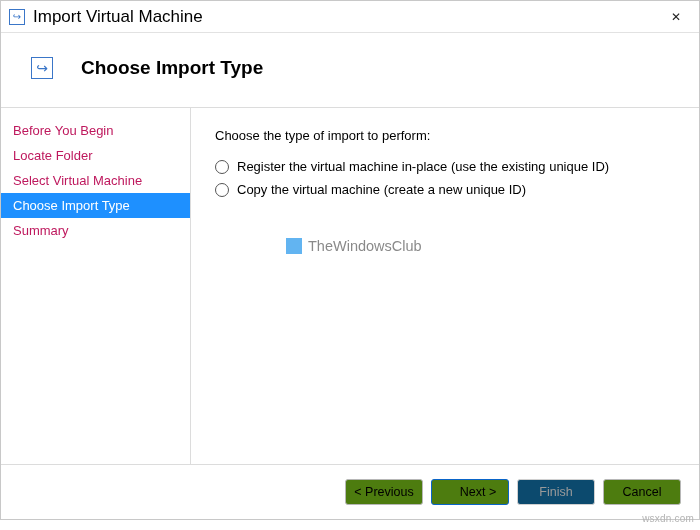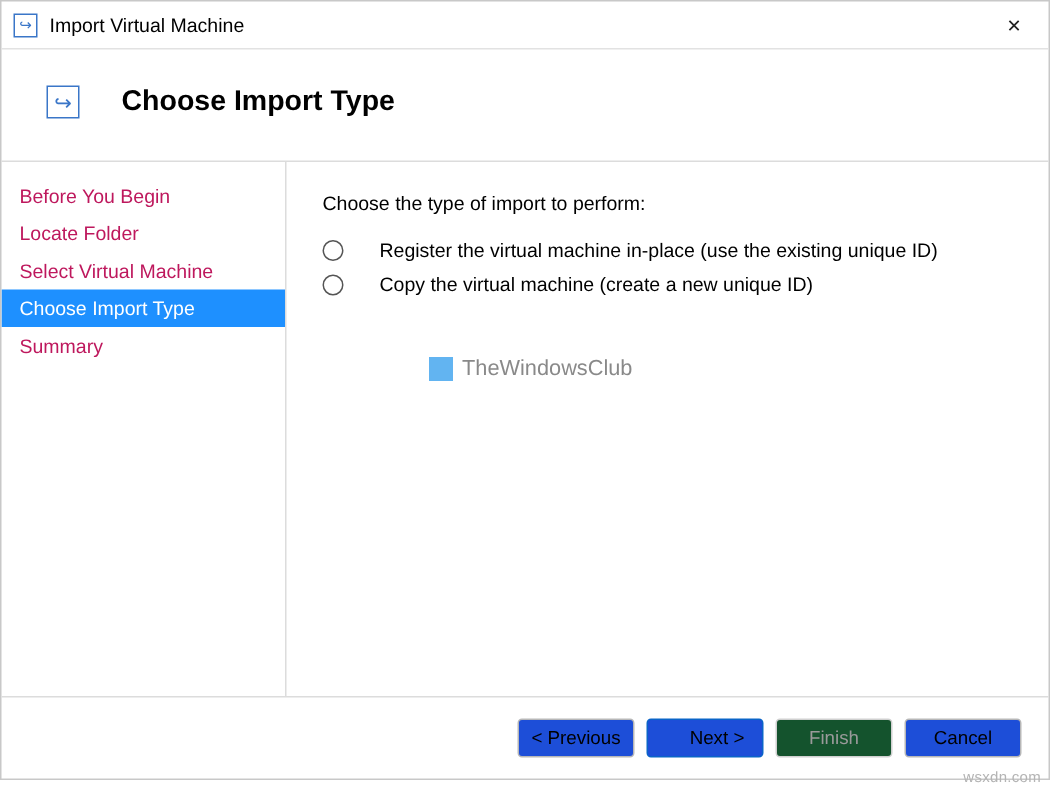--- a/index.html
+++ b/index.html
@@ -19,21 +19,21 @@
       display: flex;
       align-items: center;
       border-bottom: 1px solid #e2e2e2;
       padding-left: 8px;
     }
     .titlebar-icon {
       width: 16px; height: 16px;
       border: 1px solid #3a76c8; display: inline-flex; align-items: center; justify-content: center;
       color: #3a76c8; font-size: 10px; background: #fff;
     }
-    .titlebar-title { margin-left: 8px; font-size: 13px; }
+    .titlebar-title { margin-left: 8px; font-size: 17px; }
     .titlebar-close {
       margin-left: auto; width: 46px; height: 32px; text-align: center; line-height: 32px;
       font-size: 12px; color: #222; cursor: default;
     }
     .header {
       display: flex; align-items: center; gap: 28px;
       padding: 24px 20px 28px 30px;
       border-bottom: 1px solid #dcdcdc;
     }
     .header-icon {
@@ -52,35 +52,35 @@
     .option { display: flex; align-items: center; gap: 8px; margin: 4px 0; padding: 2px 0; }
     .radio {
       width: 14px; height: 14px; border-radius: 50%;
       display: inline-flex; align-items: center; justify-content: center; flex-shrink: 0;
     }
     .radio.unchecked { border: 1.5px solid #555; }
     .radio.checked { border: 1.5px solid #0a64c8; }
     .radio.checked::after {
       content: ""; width: 7px; height: 7px; border-radius: 50%; background: #0a64c8; display: block;
     }
-    .option-label { font-size: 13px; margin-left: 16px; }
+    .option-label { font-size: 13px; }
     .watermark {
       position: absolute; top: 130px; left: 95px; display: flex; align-items: flex-start; gap: 6px;
       color: #808080; font-size: 14.5px; opacity: 0.92;
     }
     .wm-icon { width: 16px; height: 16px; background: #55aef0; display: inline-block; }
     .footer {
       border-top: 1px solid #dcdcdc; padding: 14px 18px; display: flex; justify-content: flex-end; gap: 8px;
     }
     .btn {
-      min-width: 78px; height: 26px; border: 1px solid #b7b7b7; background: #1d4ed8;
+      min-width: 78px; height: 26px; border: 1px solid #b7b7b7; background: #4d7c0f;
       font-size: 12.5px; cursor: default; border-radius: 3px;
     }
     .btn.primary { border-color: #0a64c8; padding-left: 22px; }
-    .btn.disabled { color: #9a9a9a; background: #14532d; border-color: #d0d0d0; }
+    .btn.disabled { color: #9a9a9a; background: #0c4a6e; border-color: #d0d0d0; }
     .credit {
       position: absolute; right: 6px; bottom: 6px; font-size: 10px; color: #b4b4b4; letter-spacing: 0.2px;
     }
   </style>
 </head>
 <body>
 
 <div class="window">
 
   <div class="titlebar">

